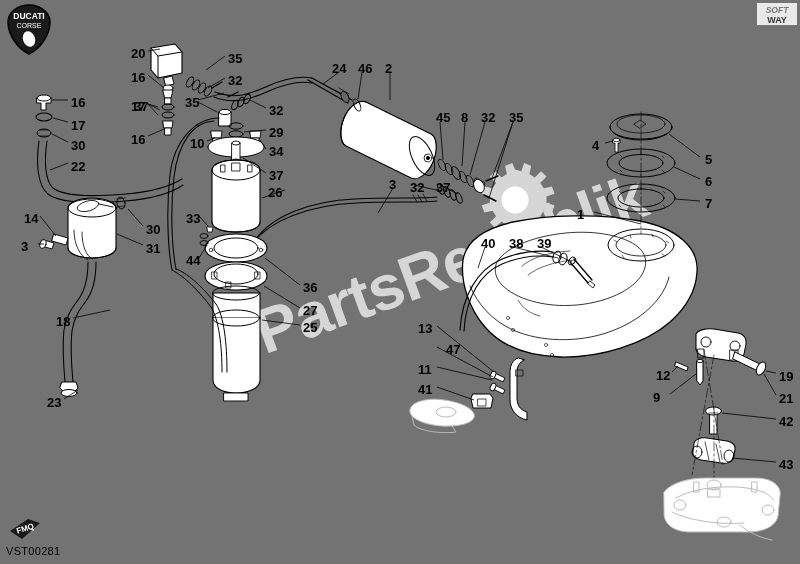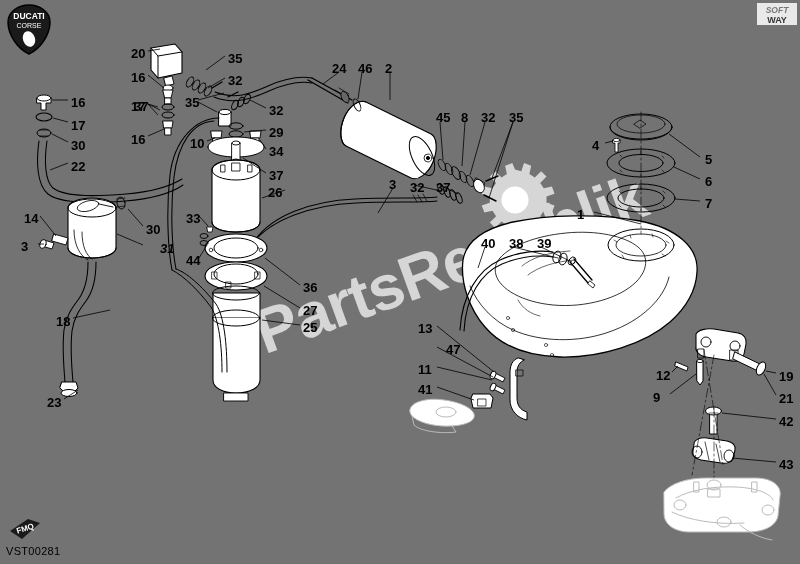--- a/index.html
+++ b/index.html
@@ -446,21 +446,21 @@
       <div class="lbl" style="left: 71px; top: 160px;">22</div>
       <div class="lbl" style="left: 47px; top: 396px;">23</div>
       <div class="lbl" style="left: 332px; top: 62px; text-align: center;">24</div>
       <div class="lbl" style="left: 303px; top: 321px;">25</div>
       <div class="lbl" style="left: 268px; top: 186px;">26</div>
       <div class="lbl" style="left: 303px; top: 304px;">27</div>
       <div class="lbl" style="left: 269px; top: 169px;">37</div>
       <div class="lbl" style="left: 269px; top: 126px;">29</div>
       <div class="lbl" style="left: 71px; top: 139px;">30</div>
       <div class="lbl" style="left: 146px; top: 223px;">30</div>
-      <div class="lbl" style="left: 160px; top: 242px; font-style: italic;">31</div>
+      <div class="lbl" style="left: 146px; top: 242px;">31</div>
       <div class="lbl" style="left: 228px; top: 74px;">32</div>
       <div class="lbl" style="left: 269px; top: 104px;">32</div>
       <div class="lbl" style="left: 481px; top: 111px;">32</div>
       <div class="lbl" style="left: 410px; top: 181px;">32</div>
       <div class="lbl" style="left: 186px; top: 212px;">33</div>
       <div class="lbl" style="left: 269px; top: 145px;">34</div>
       <div class="lbl" style="left: 228px; top: 52px;">35</div>
       <div class="lbl" style="left: 185px; top: 96px;">35</div>
       <div class="lbl" style="left: 509px; top: 111px;">35</div>
       <div class="lbl" style="left: 303px; top: 281px;">36</div>

